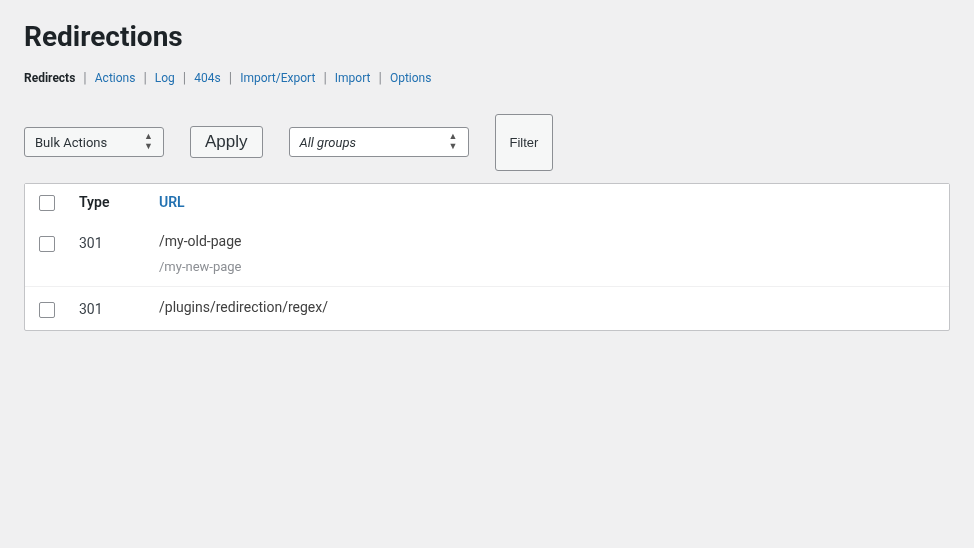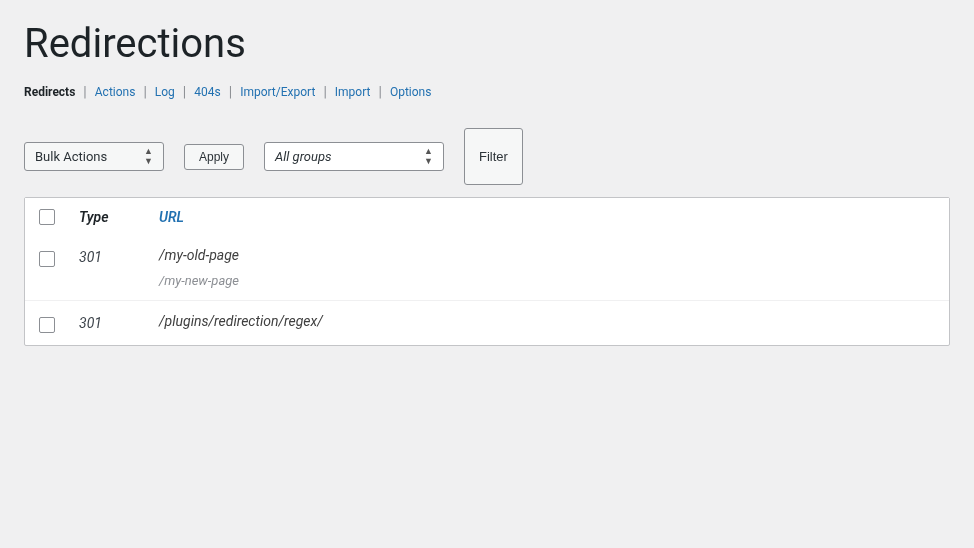--- a/index.html
+++ b/index.html
@@ -12,22 +12,22 @@
       font-family: -apple-system, BlinkMacSystemFont, "Segoe UI", Roboto, Oxygen, Ubuntu, sans-serif;
       background: #f0f0f1;
       color: #3c434a;
       font-size: 14px;
       padding: 20px 24px;
       width: 974px;
       min-height: 548px;
     }
 
     .page-title {
-      font-size: 40px;
-      font-weight: 400;
+      font-size: 28px;
+      font-weight: 700;
       color: #1d2327;
       margin-bottom: 16px;
       line-height: 1.2;
     }
 
     .nav-tabs {
       display: flex;
       align-items: center;
       gap: 0;
       margin-bottom: 20px;
@@ -49,21 +49,21 @@
 
     .nav-separator {
       color: #8c8f94;
       margin: 0 8px;
       font-size: 14px;
     }
 
     .toolbar {
       display: flex;
       align-items: center;
-      gap: 20px;
+      gap: 26px;
       margin-bottom: 0;
       padding: 8px 0;
     }
 
     .bulk-actions-select {
       display: flex;
       align-items: center;
       background: #f6f7f7;
       border: 1px solid #8c8f94;
       border-radius: 3px;
@@ -76,21 +76,21 @@
       justify-content: space-between;
     }
 
     .apply-button {
       background: #f6f7f7;
       border: 1px solid #8c8f94;
       border-radius: 3px;
       padding: 5px 14px;
       cursor: pointer;
       color: #2c3338;
-      font-size: 12px;
+      font-size: 17px;
     }
 
     .groups-select {
       display: flex;
       align-items: center;
       background: #fff;
       border: 1px solid #8c8f94;
       border-radius: 3px;
       padding: 4px 10px;
       cursor: pointer;
@@ -163,21 +163,20 @@
     }
 
     .table td.col-type {
       width: 80px;
       color: #3c434a;
       padding-top: 14px;
     }
 
     .table tr {
       border-bottom: 1px solid #f0f0f1;
-      font-style: italic;
     }
 
     .table tr:last-child {
       border-bottom: none;
     }
 
     .checkbox {
       width: 16px;
       height: 16px;
       border: 1px solid #8c8f94;

